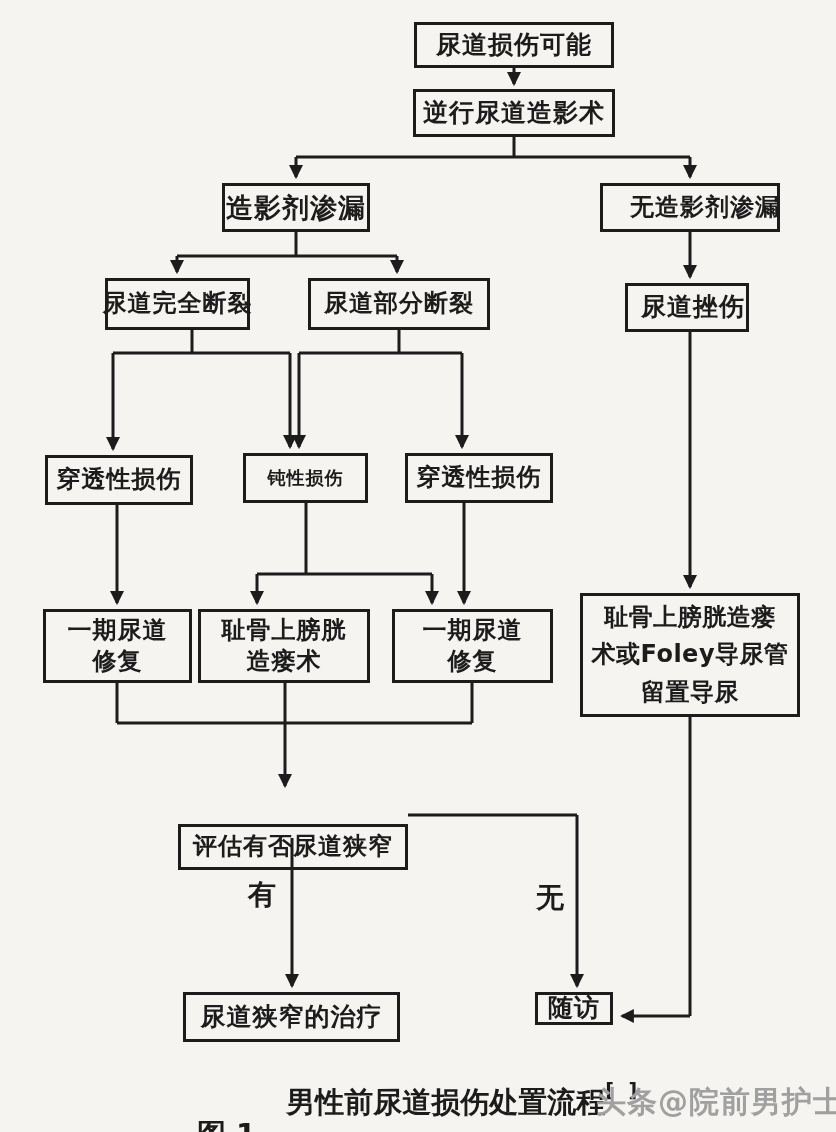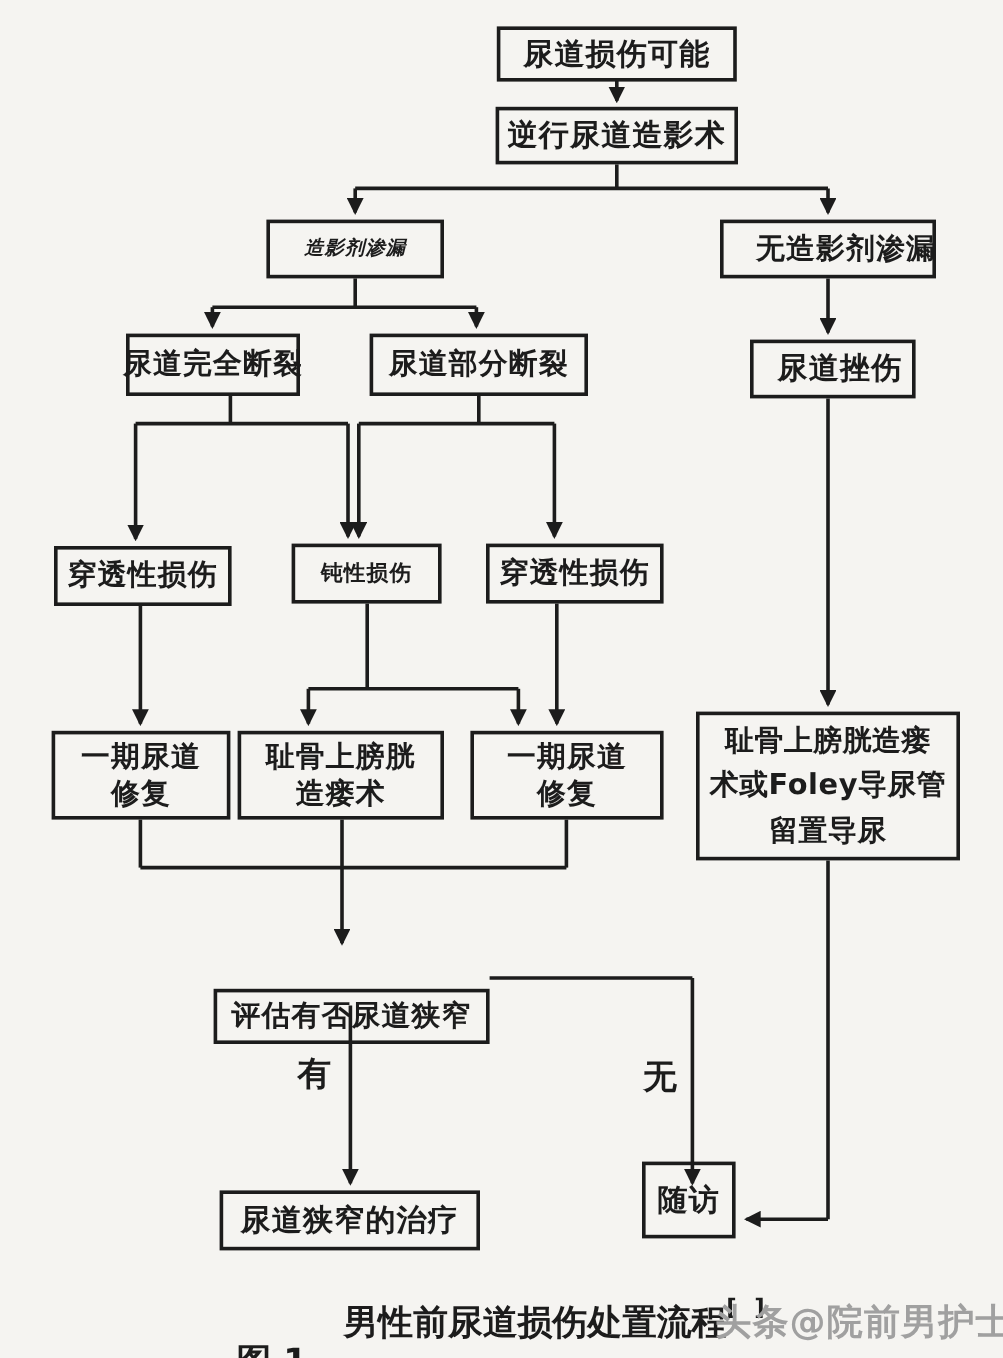--- a/index.html
+++ b/index.html
@@ -14,35 +14,35 @@
     position:absolute;z-index:2;box-sizing:border-box;
     border:3px solid #1c1c1c;background:transparent;
     display:flex;flex-direction:column;align-items:center;justify-content:center;
     font-size:25px;font-weight:700;line-height:1.3;
     letter-spacing:1px;white-space:nowrap;
   }
   .node.left-align{align-items:center;letter-spacing:0.5px;}
   
   #n-a{left:414px;top:22px;width:200px;height:46px;}
   #n-b{left:413px;top:89px;width:202px;height:48px;}
-  #n-c{left:222px;top:183px;width:148px;height:49px;font-size:16px;font-style:italic;}
+  #n-c{left:222px;top:183px;width:148px;height:49px;font-size:27px;}
   #n-d{left:600px;top:183px;width:180px;height:49px;font-size:24px;padding-left:30px;}
   #n-e{left:105px;top:278px;width:145px;height:52px;font-size:24px;}
   #n-f{left:308px;top:278px;width:182px;height:52px;font-size:24px;}
-  #n-g{left:625px;top:283px;width:138px;height:49px;padding-left:12px;}
+  #n-g{left:625px;top:283px;width:124px;height:49px;padding-left:12px;}
   #n-h{left:45px;top:455px;width:148px;height:50px;font-size:24px;}
   #n-i{left:243px;top:453px;width:125px;height:50px;font-size:18px;}
   #n-j{left:405px;top:453px;width:148px;height:50px;font-size:24px;}
   #n-k{left:43px;top:609px;width:149px;height:74px;font-size:24px;}
   #n-l{left:198px;top:609px;width:172px;height:74px;font-size:24px;align-items:center;}
   #n-m{left:392px;top:609px;width:161px;height:74px;font-size:24px;}
   #n-n{left:580px;top:593px;width:220px;height:124px;font-size:24px;line-height:1.55;}
   #n-o{left:178px;top:792px;width:230px;height:46px;font-size:24px;margin-top:32px;}
   #n-p{left:183px;top:992px;width:217px;height:50px;}
-  #n-q{left:535px;top:968px;width:78px;height:64px;}
+  #n-q{left:535px;top:992px;width:78px;height:33px;}
   .edge-label{
     position:absolute;z-index:2;font-size:28px;font-weight:700;
   }
   #lbl-yes{left:248px;top:876px;}
   #lbl-no{left:536px;top:879px;}
   .caption{
     position:absolute;left:197px;top:1083px;z-index:2;
     font-size:29px;font-weight:700;white-space:nowrap;
     display:flex;align-items:flex-start;
   }

